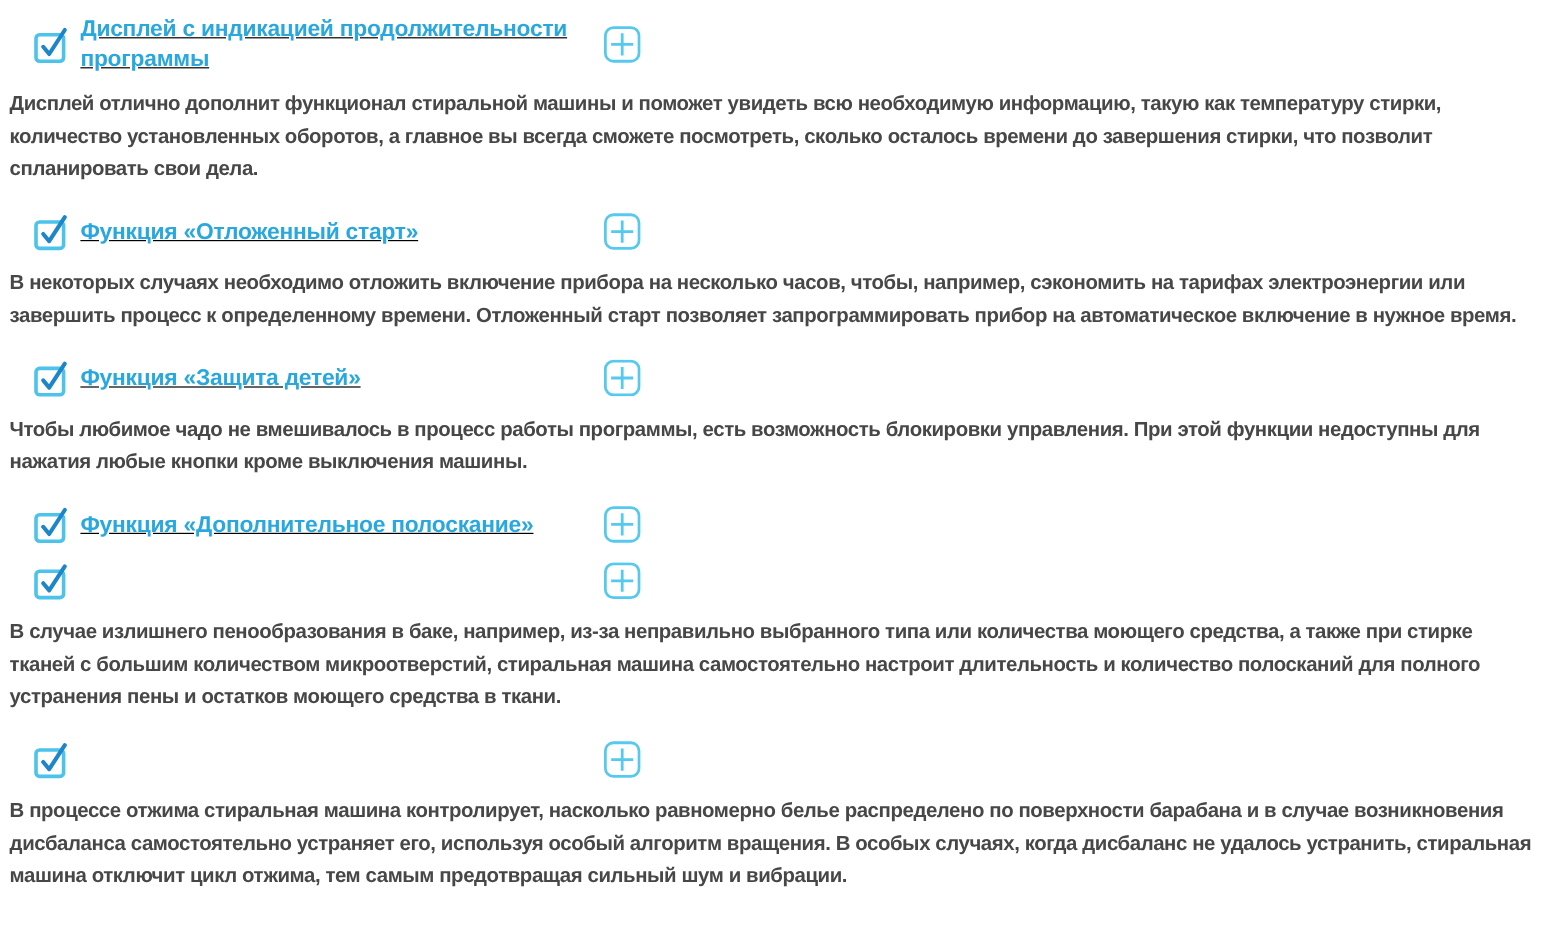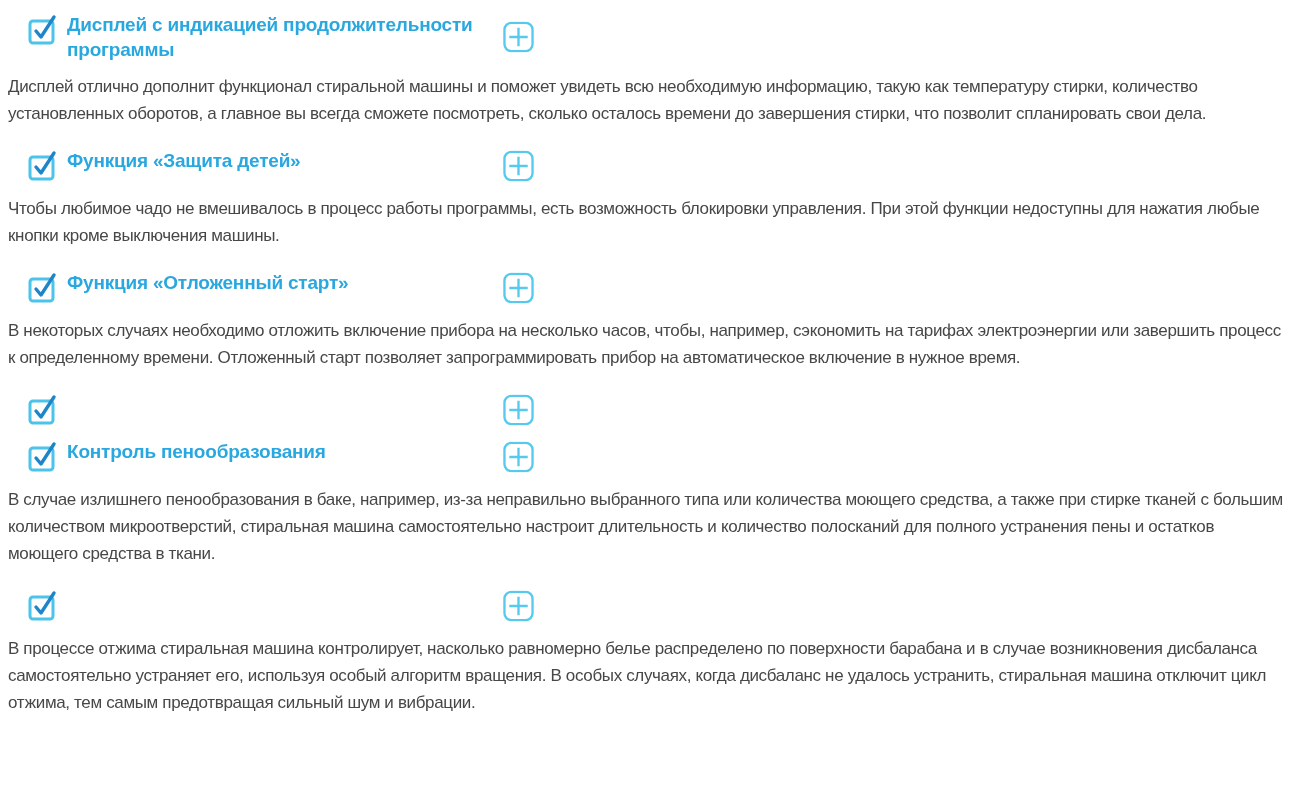--- a/index.html
+++ b/index.html
@@ -11,23 +11,25 @@
   .page {
     width: 1291px;
     box-sizing: border-box;
     padding: 12px 8px 10px 8px;
     background: #ffffff;
   }
   .feature { }
   .feature-header {
     position: relative;
     display: flex;
+    align-items: center;
     padding-left: 19px;
     min-height: 36px;
     margin-bottom: 11px;
+    text-decoration: underline;
   }
   .checkbox-icon {
     width: 32px;
     height: 34px;
     flex: 0 0 auto;
     margin-right: 8px;
     display: inline-block;
   }
   .feature-title {
     margin: 0;
@@ -49,20 +51,21 @@
     display: inline-block;
     cursor: pointer;
   }
   .feature-body {
     margin: 0 0 21px 0;
     font-size: 17px;
     line-height: 27px;
     color: #474747;
     letter-spacing: -0.35px;
     max-width: 1278px;
+    font-weight: bold;
   }
   svg { display: block; }
 </style>
 </head>
 <body>
 
 <div class="page">
 
   <section class="feature">
     <div class="feature-header">
@@ -85,79 +88,79 @@
   </section>
 
   <section class="feature">
     <div class="feature-header">
       <span class="checkbox-icon">
         <svg viewBox="0 0 32 34" width="32" height="34">
           <rect x="3" y="9" width="23" height="22" rx="3" fill="none" stroke-width="3" stroke="#4cc3ea"></rect>
           <polyline points="9,19 14,25 27,5" fill="none" stroke-width="3.4" stroke-linecap="round" stroke-linejoin="round" stroke="#1e86c8"></polyline>
         </svg>
       </span>
+      <h3 class="feature-title">Функция «Отложенный старт»</h3>
+      <span class="plus-icon">
+        <svg viewBox="0 0 32 32" width="31" height="31">
+          <rect x="1.5" y="1.5" width="29" height="29" rx="7" fill="none" stroke-width="2.4" stroke="#55c9ee"></rect>
+          <line x1="16" y1="6.5" x2="16" y2="25.5" stroke-width="2.4" stroke="#55c9ee"></line>
+          <line x1="6.5" y1="16" x2="25.5" y2="16" stroke-width="2.4" stroke="#55c9ee"></line>
+        </svg>
+      </span>
+    </div>
+    <p class="feature-body">В некоторых случаях необходимо отложить включение прибора на несколько часов, чтобы, например, сэкономить на тарифах электроэнергии или завершить процесс к определенному времени. Отложенный старт позволяет запрограммировать прибор на автоматическое включение в нужное время.</p>
+  </section>
+
+  <section class="feature">
+    <div class="feature-header">
+      <span class="checkbox-icon">
+        <svg viewBox="0 0 32 34" width="32" height="34">
+          <rect x="3" y="9" width="23" height="22" rx="3" fill="none" stroke-width="3" stroke="#4cc3ea"></rect>
+          <polyline points="9,19 14,25 27,5" fill="none" stroke-width="3.4" stroke-linecap="round" stroke-linejoin="round" stroke="#1e86c8"></polyline>
+        </svg>
+      </span>
       <h3 class="feature-title">Функция «Защита детей»</h3>
       <span class="plus-icon">
         <svg viewBox="0 0 32 32" width="31" height="31">
           <rect x="1.5" y="1.5" width="29" height="29" rx="7" fill="none" stroke-width="2.4" stroke="#55c9ee"></rect>
           <line x1="16" y1="6.5" x2="16" y2="25.5" stroke-width="2.4" stroke="#55c9ee"></line>
           <line x1="6.5" y1="16" x2="25.5" y2="16" stroke-width="2.4" stroke="#55c9ee"></line>
         </svg>
       </span>
     </div>
     <p class="feature-body">Чтобы любимое чадо не вмешивалось в процесс работы программы, есть возможность блокировки управления. При этой функции недоступны для нажатия любые кнопки кроме выключения машины.</p>
   </section>
 
   <section class="feature">
     <div class="feature-header">
       <span class="checkbox-icon">
         <svg viewBox="0 0 32 34" width="32" height="34">
           <rect x="3" y="9" width="23" height="22" rx="3" fill="none" stroke-width="3" stroke="#4cc3ea"></rect>
           <polyline points="9,19 14,25 27,5" fill="none" stroke-width="3.4" stroke-linecap="round" stroke-linejoin="round" stroke="#1e86c8"></polyline>
         </svg>
       </span>
-      <h3 class="feature-title">Функция «Отложенный старт»</h3>
-      <span class="plus-icon">
-        <svg viewBox="0 0 32 32" width="31" height="31">
-          <rect x="1.5" y="1.5" width="29" height="29" rx="7" fill="none" stroke-width="2.4" stroke="#55c9ee"></rect>
-          <line x1="16" y1="6.5" x2="16" y2="25.5" stroke-width="2.4" stroke="#55c9ee"></line>
-          <line x1="6.5" y1="16" x2="25.5" y2="16" stroke-width="2.4" stroke="#55c9ee"></line>
-        </svg>
-      </span>
-    </div>
-    <p class="feature-body">В некоторых случаях необходимо отложить включение прибора на несколько часов, чтобы, например, сэкономить на тарифах электроэнергии или завершить процесс к определенному времени. Отложенный старт позволяет запрограммировать прибор на автоматическое включение в нужное время.</p>
-  </section>
-
-  <section class="feature">
-    <div class="feature-header">
-      <span class="checkbox-icon">
-        <svg viewBox="0 0 32 34" width="32" height="34">
-          <rect x="3" y="9" width="23" height="22" rx="3" fill="none" stroke-width="3" stroke="#4cc3ea"></rect>
-          <polyline points="9,19 14,25 27,5" fill="none" stroke-width="3.4" stroke-linecap="round" stroke-linejoin="round" stroke="#1e86c8"></polyline>
-        </svg>
-      </span>
+      <h3 class="feature-title">Функция «Дополнительное полоскание»</h3>
       <span class="plus-icon">
         <svg viewBox="0 0 32 32" width="31" height="31">
           <rect x="1.5" y="1.5" width="29" height="29" rx="7" fill="none" stroke-width="2.4" stroke="#55c9ee"></rect>
           <line x1="16" y1="6.5" x2="16" y2="25.5" stroke-width="2.4" stroke="#55c9ee"></line>
           <line x1="6.5" y1="16" x2="25.5" y2="16" stroke-width="2.4" stroke="#55c9ee"></line>
         </svg>
       </span>
     </div>
   </section>
 
   <section class="feature">
     <div class="feature-header">
       <span class="checkbox-icon">
         <svg viewBox="0 0 32 34" width="32" height="34">
           <rect x="3" y="9" width="23" height="22" rx="3" fill="none" stroke-width="3" stroke="#4cc3ea"></rect>
           <polyline points="9,19 14,25 27,5" fill="none" stroke-width="3.4" stroke-linecap="round" stroke-linejoin="round" stroke="#1e86c8"></polyline>
         </svg>
       </span>
-      <h3 class="feature-title">Контроль пенообразования</h3>
       <span class="plus-icon">
         <svg viewBox="0 0 32 32" width="31" height="31">
           <rect x="1.5" y="1.5" width="29" height="29" rx="7" fill="none" stroke-width="2.4" stroke="#55c9ee"></rect>
           <line x1="16" y1="6.5" x2="16" y2="25.5" stroke-width="2.4" stroke="#55c9ee"></line>
           <line x1="6.5" y1="16" x2="25.5" y2="16" stroke-width="2.4" stroke="#55c9ee"></line>
         </svg>
       </span>
     </div>
     <p class="feature-body">В случае излишнего пенообразования в баке, например, из-за неправильно выбранного типа или количества моющего средства, а также при стирке тканей с большим количеством микроотверстий, стиральная машина самостоятельно настроит длительность и количество полосканий для полного устранения пены и остатков моющего средства в ткани.</p>
   </section>

